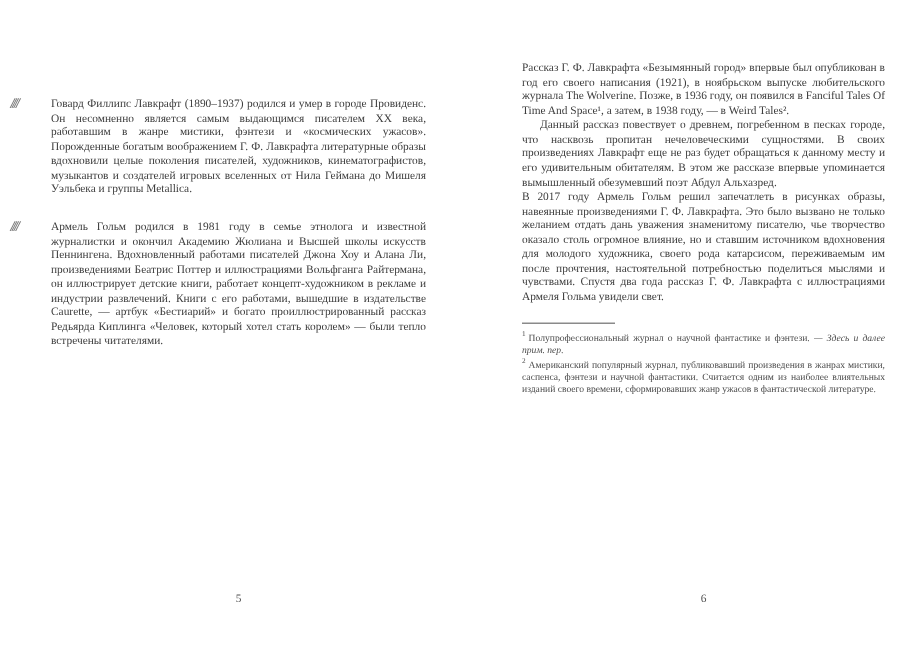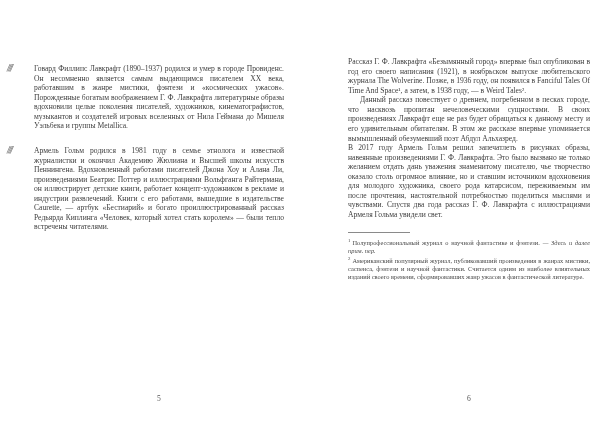--- a/index.html
+++ b/index.html
@@ -4,21 +4,21 @@
 <style>
   html,body{margin:0;padding:0;background:#ffffff;}
   .canvas{
     position:relative;width:600px;height:445px;background:#ffffff;overflow:hidden;
     font-family:"Liberation Serif", serif;color:#3d3d3d;
   }
   .page{position:absolute;top:0;height:445px;}
   .page-left{left:34px;width:250px;}
   .page-right{left:348px;width:242px;}
   .page-inner-left{padding-top:64px;}
-  .page-inner-right{padding-top:57px;}
+  .page-inner-right{padding-top:40px;}
   .para{
     font-size:7.6px;line-height:1.26;text-align:justify;position:relative;
     margin:0 0 0 0;
   }
   .para + .para{margin-top:0;}
   .para.spaced{margin-top:15px;}
   .marker{
     position:absolute;left:-27px;top:0;
     color:#7a7a7a;font-family:"DejaVu Sans", sans-serif;
     font-size:8px;letter-spacing:-1.5px;font-style:italic;

